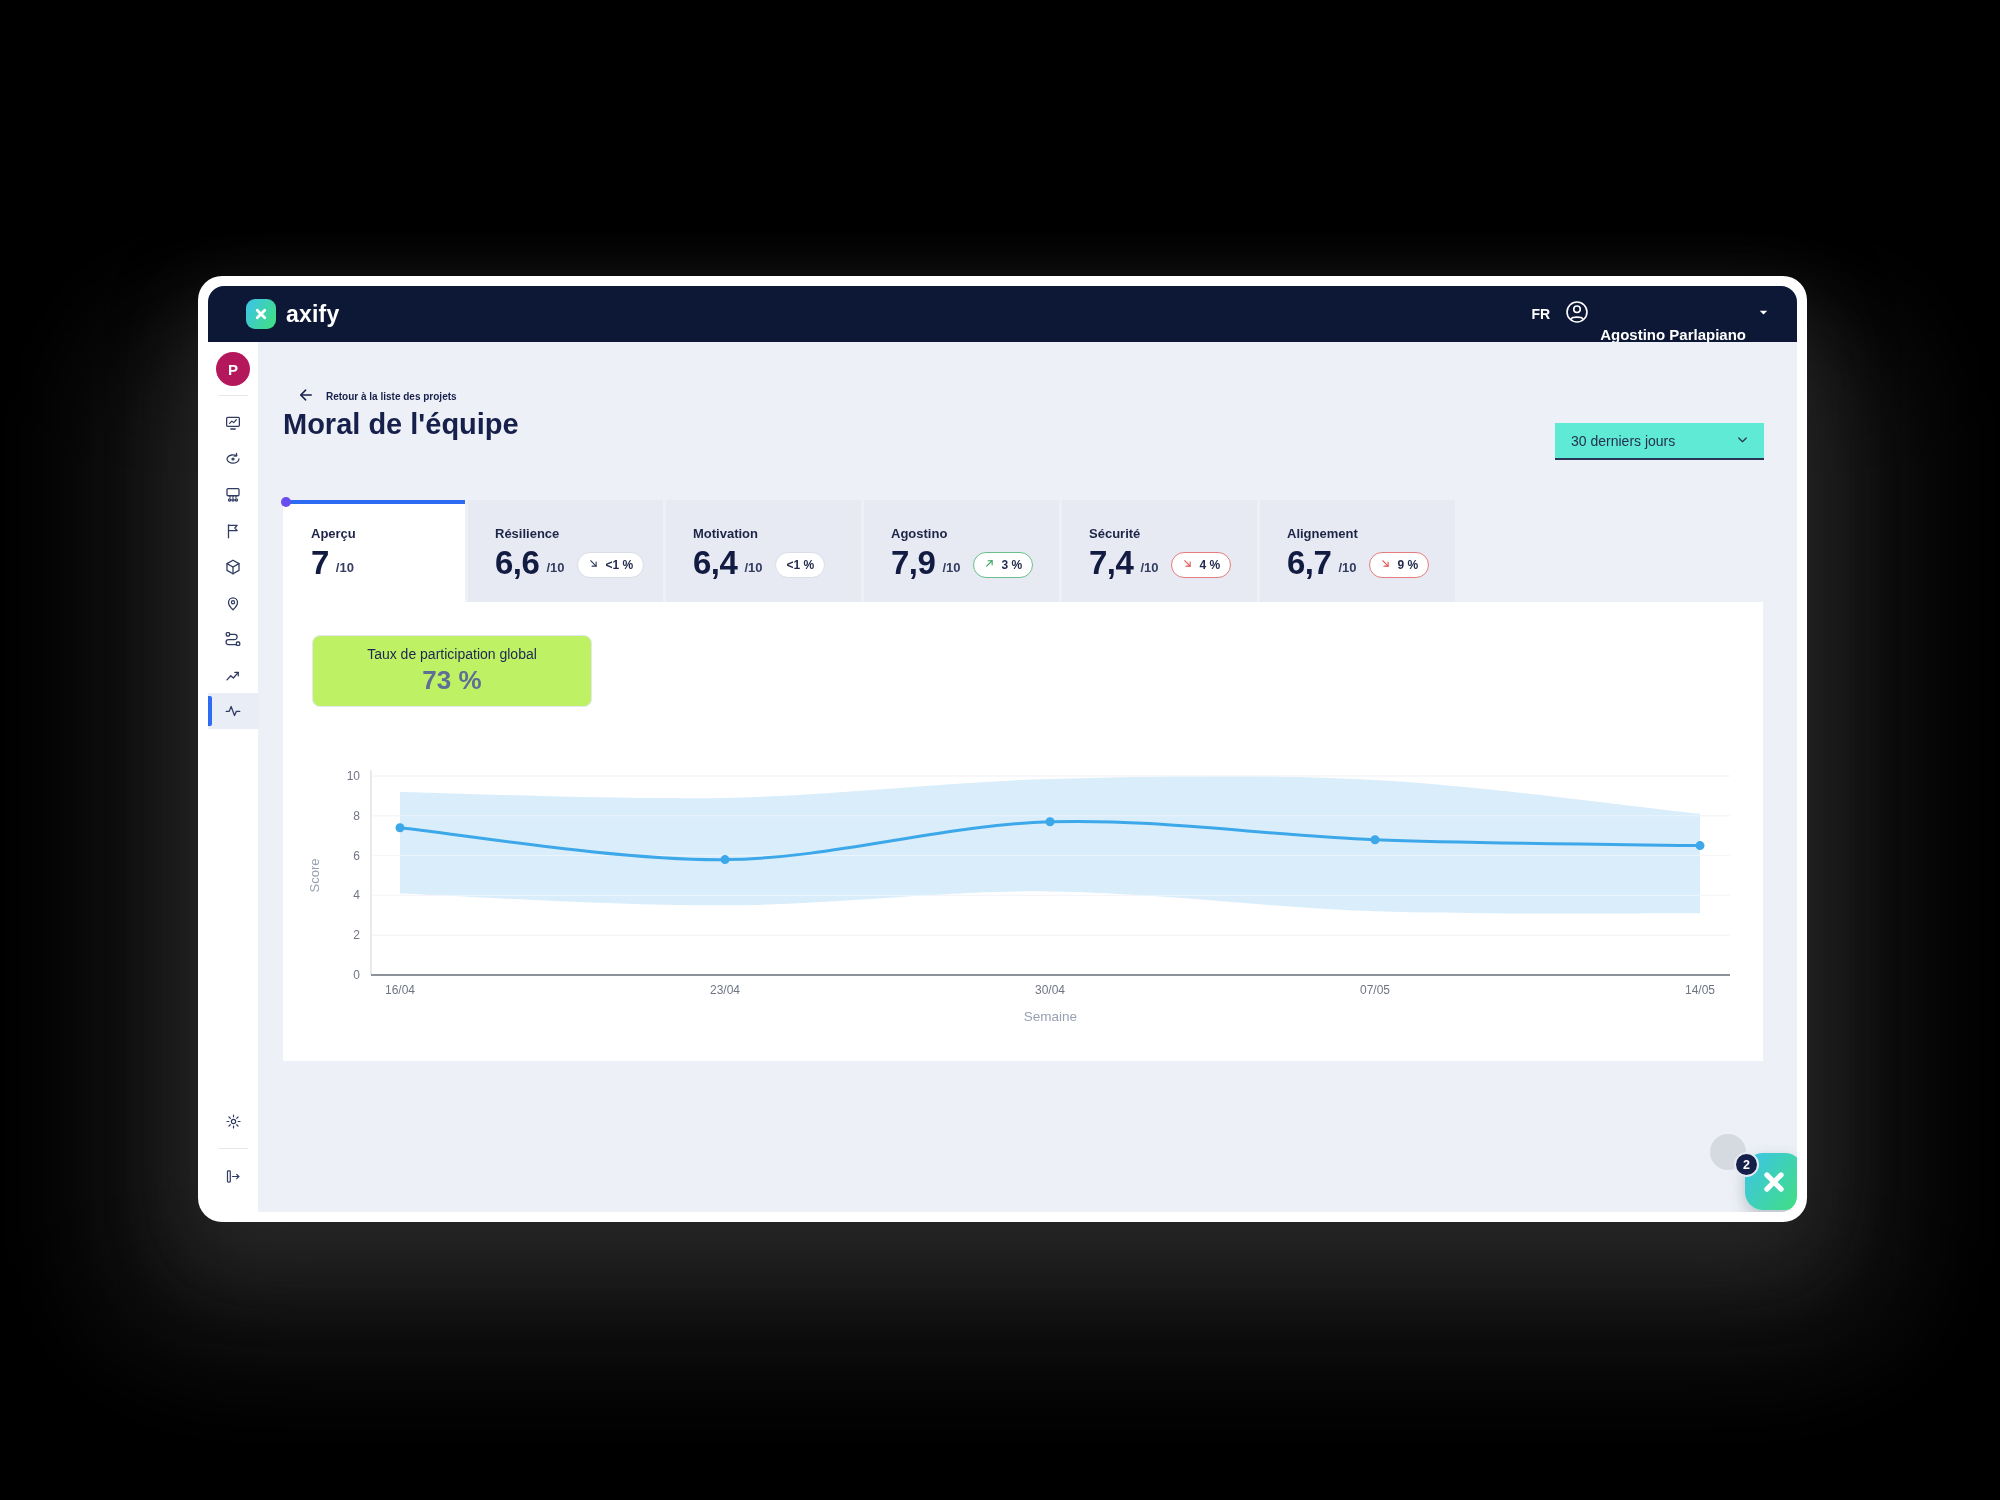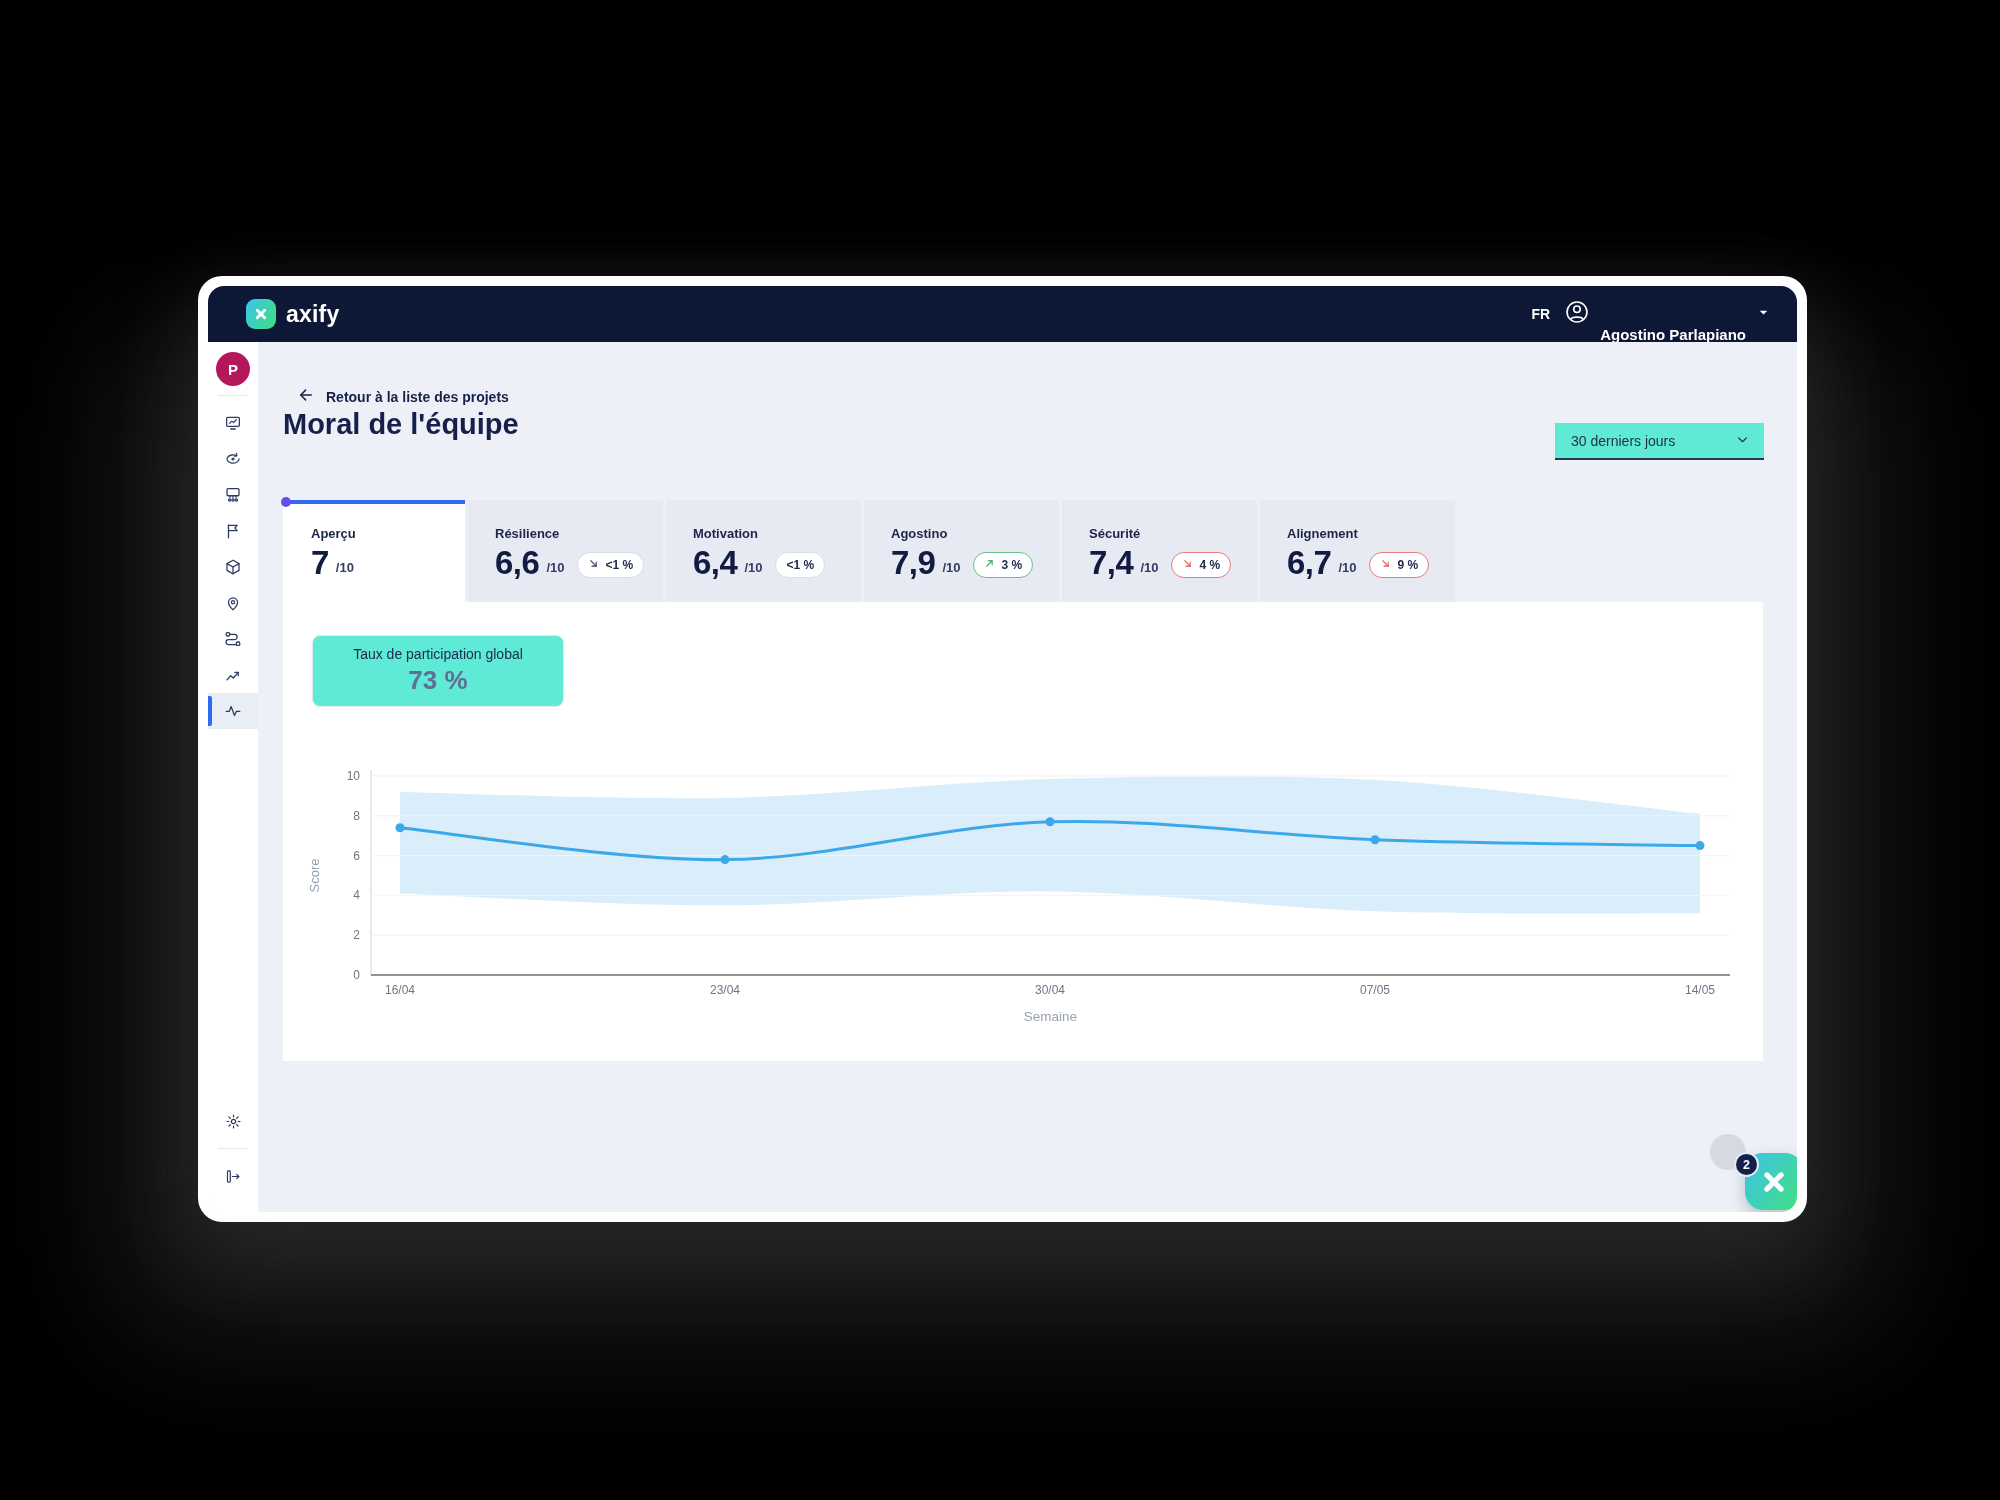--- a/index.html
+++ b/index.html
@@ -40,21 +40,21 @@
   .side-item { width:100%; height:36px; display:flex; align-items:center; justify-content:center;
     color:#2f3b61; cursor:pointer; position:relative; }
   .side-item.active { background:#e9edf6; }
   .side-item.active::before { content:""; position:absolute; left:0; top:3px; bottom:3px; width:4px;
     background:var(--accent-blue,#2c6bf2); border-radius:0 2px 2px 0; }
   .side-footer { margin-top:auto; width:100%; display:flex; flex-direction:column; align-items:center; padding-bottom:18px; }
 
   
   .content { flex:1; position:relative; background:#edf1f7; }
   .back-link { position:absolute; left:39px; top:44px; display:flex; align-items:center; gap:11px;
-    color:#17204a; font-size:14px; font-weight:700; cursor:pointer; }
+    color:#17204a; font-size:10px; font-weight:700; cursor:pointer; }
   .page-title { position:absolute; left:25px; top:66px; color:#16204a; font-size:29px; font-weight:700; }
   .period-select { position:absolute; left:1297px; top:81px; width:209px; height:37px; background:#5eead4;
     border-bottom:2px solid #2c3553; display:flex; align-items:center; padding:0 14px 0 16px;
     color:#27304f; font-size:14px; cursor:pointer; }
   .period-select .chev { margin-left:auto; color:#2c3553; }
 
   
   .tabbar { position:absolute; left:25px; top:158px; display:flex; gap:3px; }
   .tab { height:102px; background:#e8eaf3; cursor:pointer; position:relative; padding:26px 0 0 27px; }
   .tab.active { background:#fff;padding-left:28px; }
@@ -70,21 +70,21 @@
     font-size:12px; font-weight:700; color:#222c4d; }
   .badge.positive { border-color:#6abf8a; }
   .badge.negative { border-color:#e57d7d; }
   .badge .arr { display:flex; }
   .badge.positive .arr { color:var(--positive,#2f9e57); }
   .badge.negative .arr { color:var(--negative,#e04f4f); }
   .badge.neutral .arr { color:#2b3658; }
 
   
   .panel { position:absolute; left:25px; top:260px; width:1480px; height:459px; background:#fff; }
-  .participation-card { position:absolute; left:29px; top:33px; width:252px; height:72px; background:#5eead4;
+  .participation-card { position:absolute; left:29px; top:33px; width:280px; height:72px; background:#bef264;
     border:1px solid #e4e8ef; border-radius:8px; display:flex; flex-direction:column;
     align-items:center; justify-content:center; gap:3px; }
   .participation-label { font-size:14px; color:#1d2850; }
   .participation-value { font-size:26px; font-weight:700; color:#5f6e94; }
   .chart-wrap { position:absolute; left:20px; top:140px; width:1440px; height:300px; }
   svg text { font-family:"Liberation Sans", sans-serif; }
   .fab-ring { position:absolute; left:1502px; top:848px; width:36px; height:36px; border-radius:50%;
     background:#d5dae1; }
   .fab-square { position:absolute; left:1537px; top:867px; width:58px; height:57px; border-radius:18px;
     background:linear-gradient(125deg, var(--grad-a,#3cc3ec), var(--grad-b,#41e07c));

